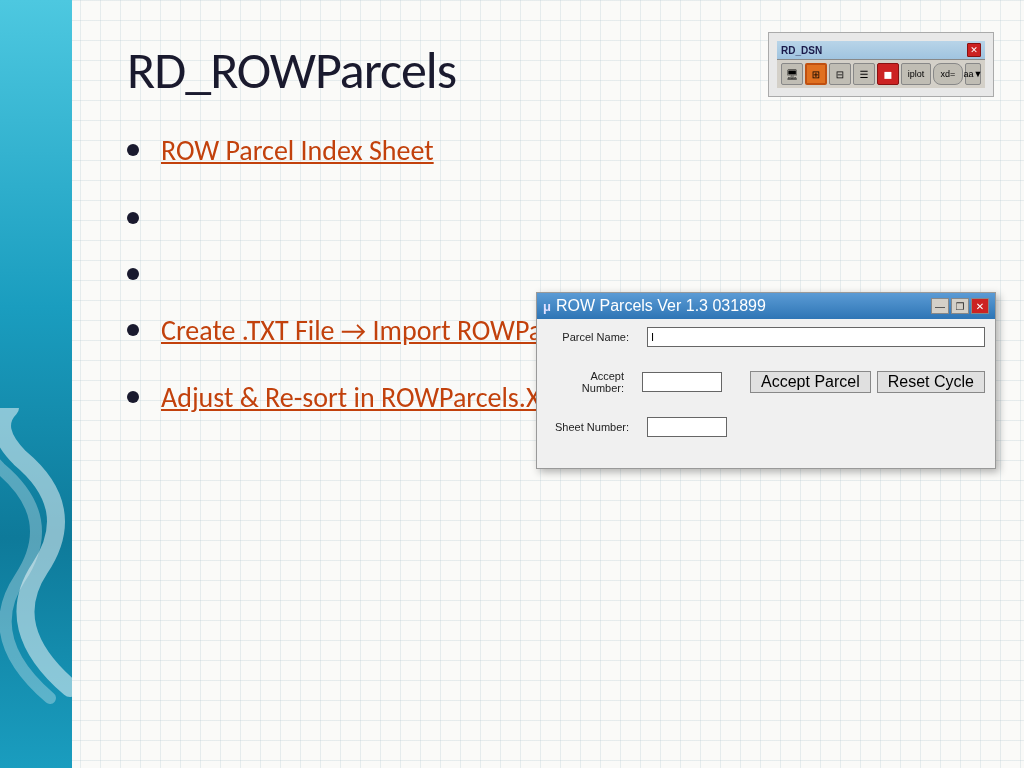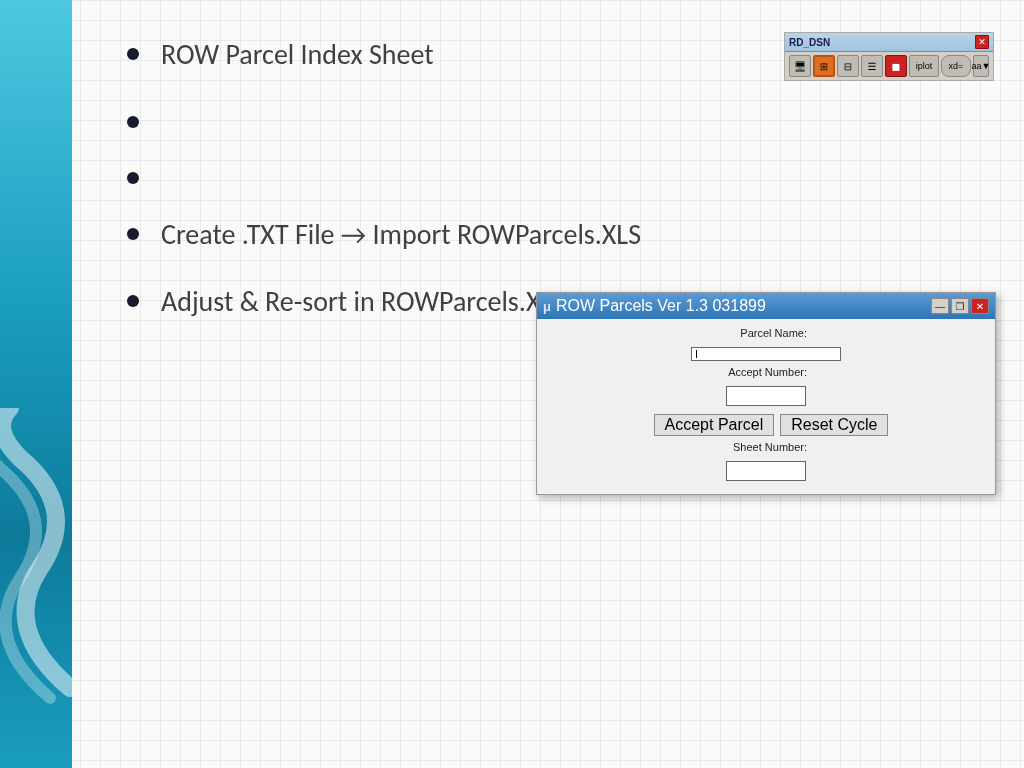--- a/index.html
+++ b/index.html
@@ -62,46 +62,47 @@
 
     .bullet-list {
       list-style: none;
       padding: 0;
     }
 
     .bullet-list li {
       display: flex;
       align-items: flex-start;
       font-size: 28px;
-      color: #404040;
+      color: #c2410c;
       margin-bottom: 34px;
       font-family: 'Calibri', 'Segoe UI', Arial, sans-serif;
       font-weight: 400;
       line-height: 1.2;
+      text-decoration: underline;
     }
 
     .bullet-dot {
       display: inline-block;
       width: 12px;
       height: 12px;
       border-radius: 50%;
       background: #1a1a2e;
       margin-top: 10px;
       margin-right: 22px;
       flex-shrink: 0;
     }
 
     
     .toolbar-img {
       position: absolute;
       top: 32px;
       right: 30px;
       border: 1px solid #aaa;
       background: #e8e8e8;
-      padding: 0;
+      padding: 8px;
       z-index: 10;
     }
 
     .toolbar-title-bar {
       background: linear-gradient(180deg, #b8d4e8 0%, #a0c4e0 100%);
       font-size: 10px;
       padding: 2px 4px;
       display: flex;
       align-items: center;
       justify-content: space-between;
@@ -224,23 +225,22 @@
     }
 
     .dialog-body {
       padding: 8px 10px;
       background: #f0f0f0;
     }
 
     .dialog-row {
       display: flex;
       align-items: center;
-      margin-bottom: 5px;
-      gap: 8px;
-      flex-direction: column;
+      margin-bottom: 23px;
+      gap: 18px;
     }
 
     .dialog-label {
       font-size: 11px;
       color: #222;
       width: 82px;
       text-align: right;
     }
 
     .dialog-input {
@@ -301,20 +301,21 @@
       <div class="toolbar-icon highlight">⊞</div>
       <div class="toolbar-icon">⊟</div>
       <div class="toolbar-icon">☰</div>
       <div class="toolbar-icon red">◼</div>
       <div class="toolbar-icon" style="font-size:9px;width:30px;">iplot</div>
       <div class="toolbar-icon" style="font-size:9px;width:30px;border-radius:8px;">xd=</div>
       <div class="toolbar-icon" style="font-size:9px;width:16px;">aa▼</div>
     </div>
   </div>
 
+  <h1>RD_ROWParcels</h1>
 
   <ul class="bullet-list">
     <li>
       <span class="bullet-dot"></span>
       <span>ROW Parcel Index Sheet</span>
     </li>
     <li>
       <span class="bullet-dot"></span>
     </li>
     <li>

